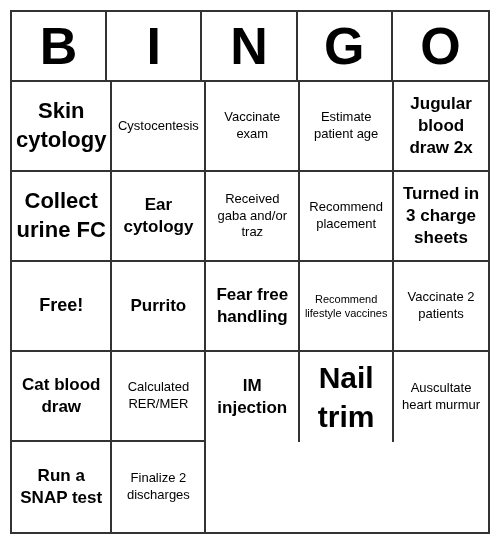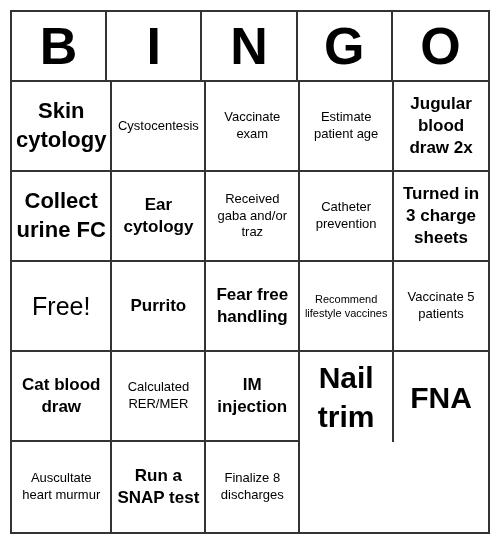--- a/index.html
+++ b/index.html
@@ -67,22 +67,22 @@
     }
     .cell-text.xlarge {
       font-size: 30px;
       font-weight: bold;
     }
     .cell-text.medium {
       font-size: 17px;
       font-weight: bold;
     }
     .cell-text.free {
-      font-size: 25px;
-      font-weight: normal;
+      font-size: 18px;
+      font-weight: bold;
     }
     .cell-text.small {
       font-size: 11px;
     }
   </style>
 </head>
 <body>
 
 <div class="bingo-card">
   <div class="bingo-header">
@@ -111,58 +111,55 @@
       <div class="bingo-cell">
         <span class="cell-text large">Collect urine FC</span>
       </div>
       <div class="bingo-cell">
         <span class="cell-text medium">Ear cytology</span>
       </div>
       <div class="bingo-cell">
         <span class="cell-text">Received gaba and/or traz</span>
       </div>
       <div class="bingo-cell">
-        <span class="cell-text">Catheter prevention</span>
+        <span class="cell-text">Recommend placement</span>
       </div>
       <div class="bingo-cell">
         <span class="cell-text medium">Turned in 3 charge sheets</span>
       </div>
       <div class="bingo-cell">
         <span class="cell-text free">Free!</span>
       </div>
       <div class="bingo-cell">
         <span class="cell-text medium">Purrito</span>
       </div>
       <div class="bingo-cell">
         <span class="cell-text medium">Fear free handling</span>
       </div>
       <div class="bingo-cell">
         <span class="cell-text small">Recommend lifestyle vaccines</span>
       </div>
       <div class="bingo-cell">
-        <span class="cell-text">Vaccinate 5 patients</span>
+        <span class="cell-text">Vaccinate 2 patients</span>
       </div>
       <div class="bingo-cell">
         <span class="cell-text medium">Cat blood draw</span>
       </div>
       <div class="bingo-cell">
         <span class="cell-text">Calculated RER/MER</span>
       </div>
       <div class="bingo-cell">
         <span class="cell-text medium">IM injection</span>
       </div>
       <div class="bingo-cell">
         <span class="cell-text xlarge">Nail trim</span>
       </div>
       <div class="bingo-cell">
-        <span class="cell-text xlarge">FNA</span>
-      </div>
-      <div class="bingo-cell">
         <span class="cell-text">Auscultate heart murmur</span>
       </div>
       <div class="bingo-cell">
         <span class="cell-text medium">Run a SNAP test</span>
       </div>
       <div class="bingo-cell">
-        <span class="cell-text">Finalize 8 discharges</span>
+        <span class="cell-text">Finalize 2 discharges</span>
       </div>
     </div>
 </div>
 
 </body></html>

